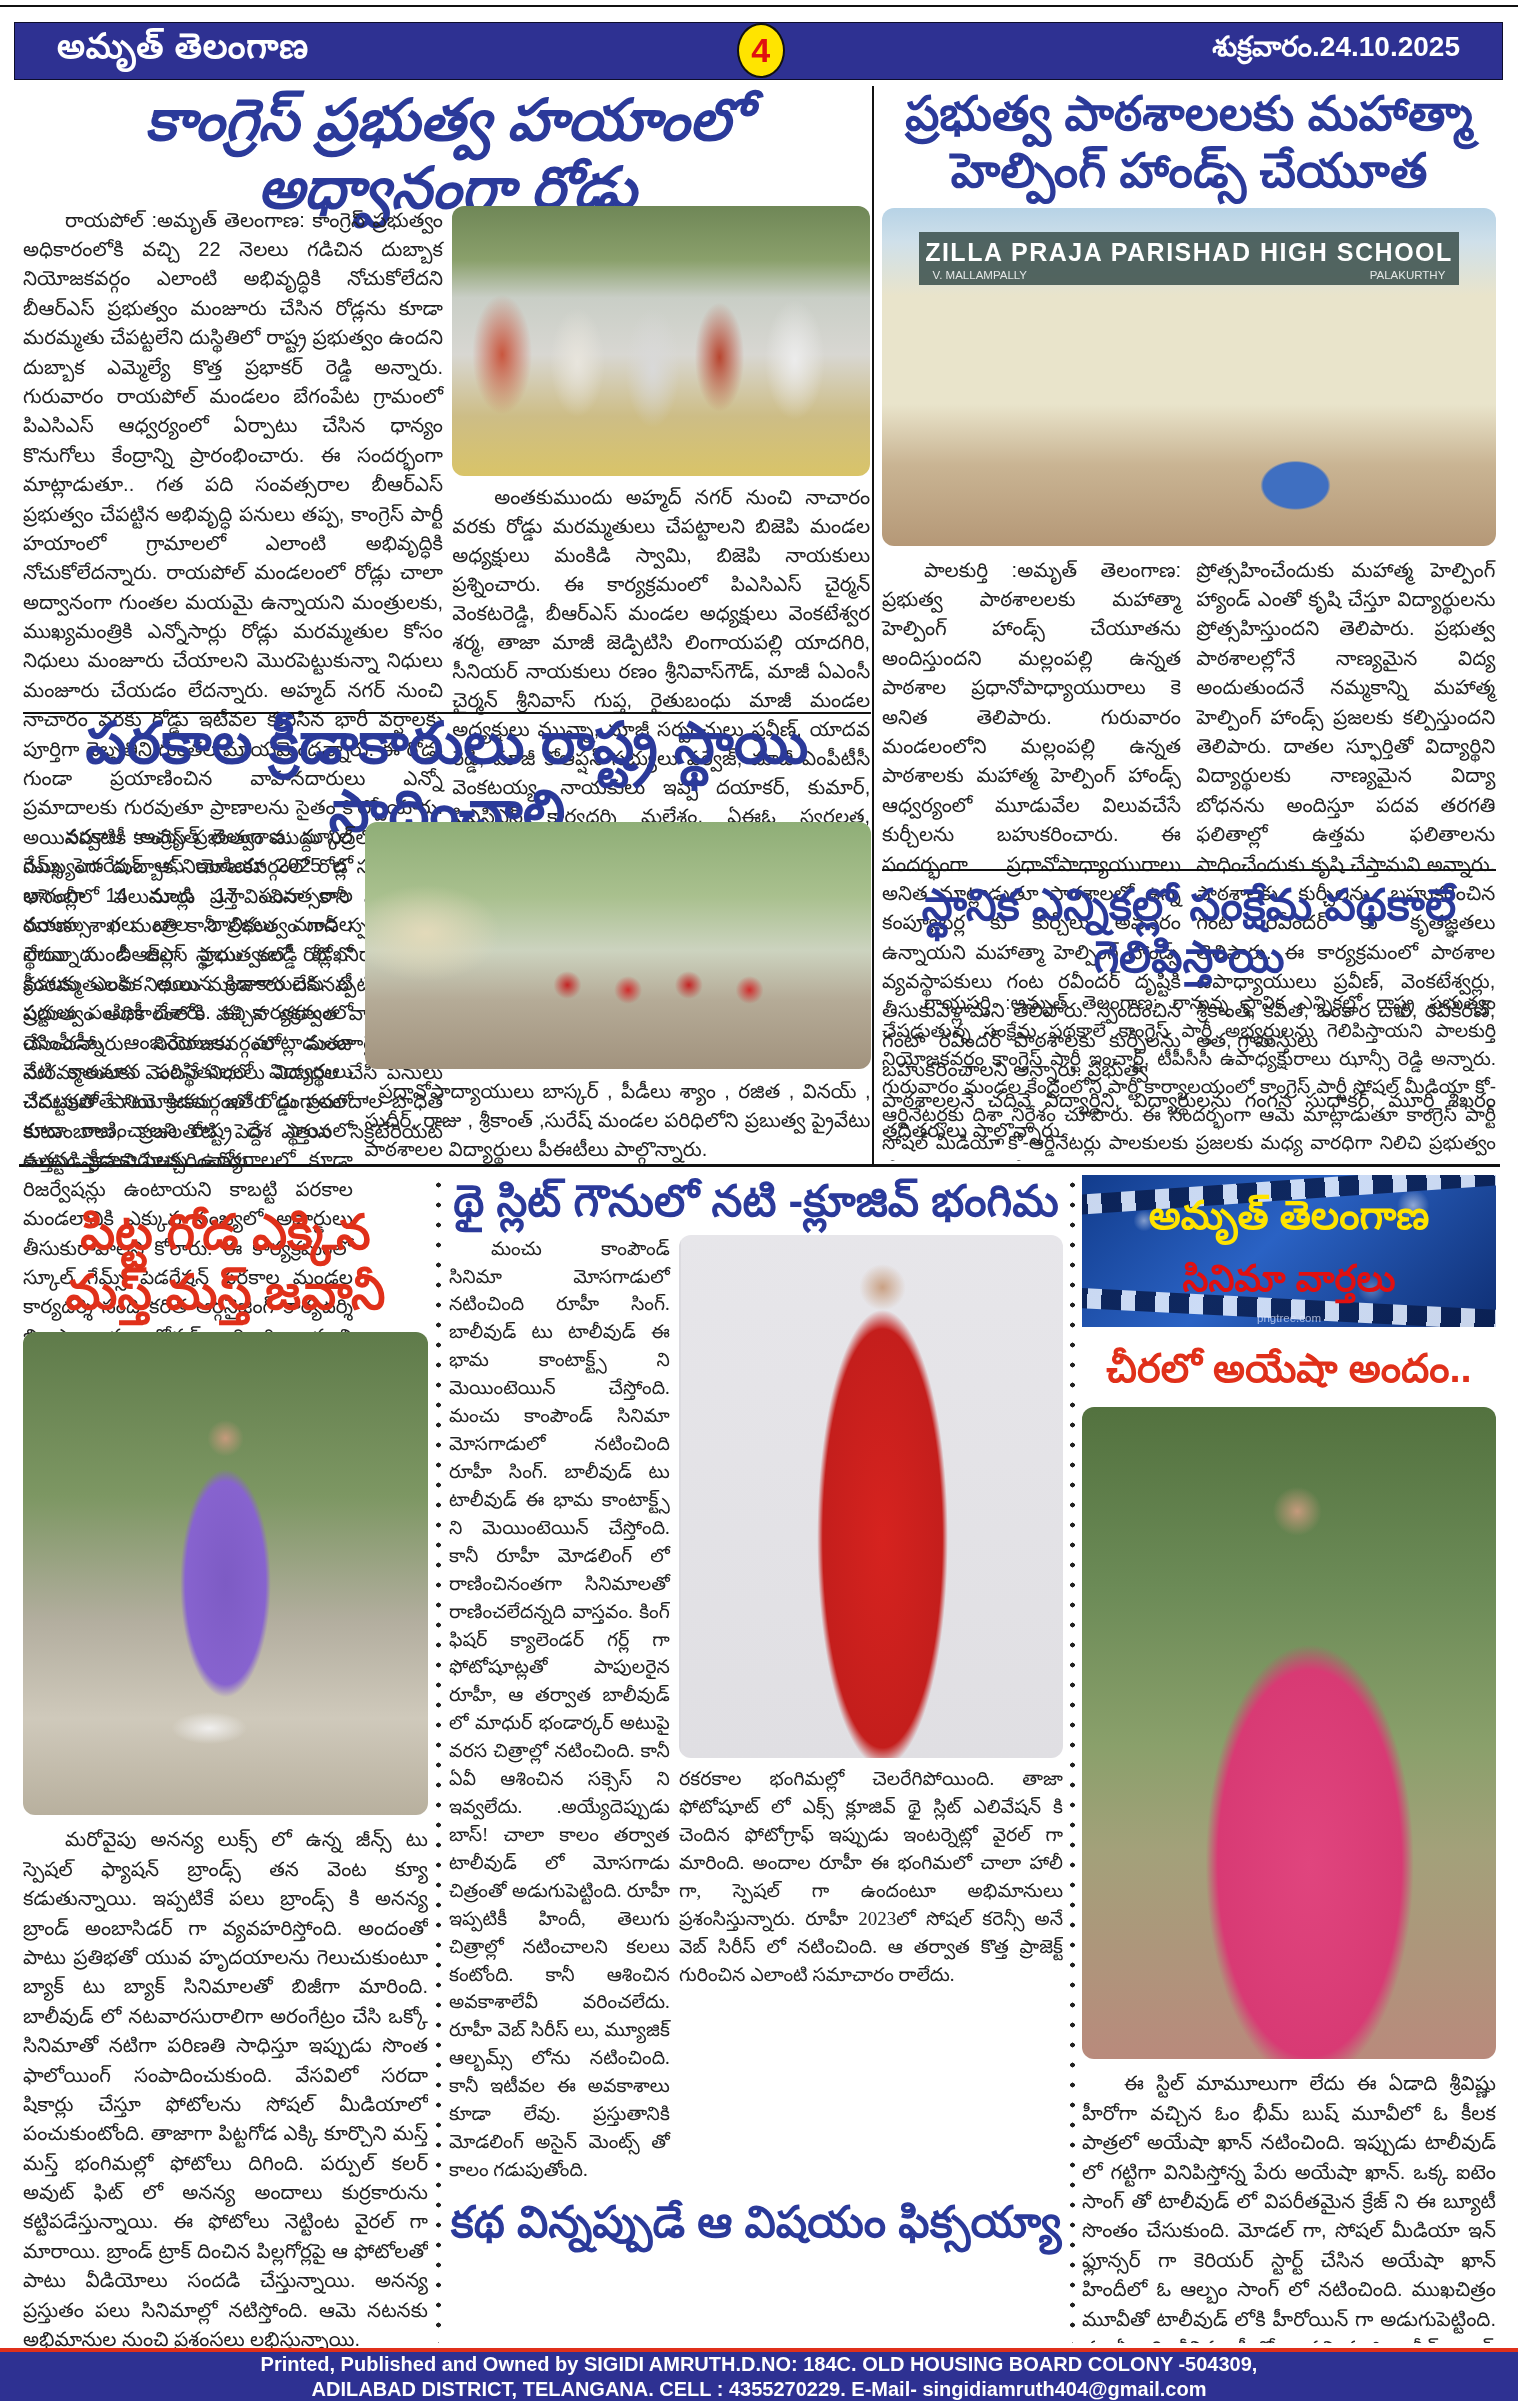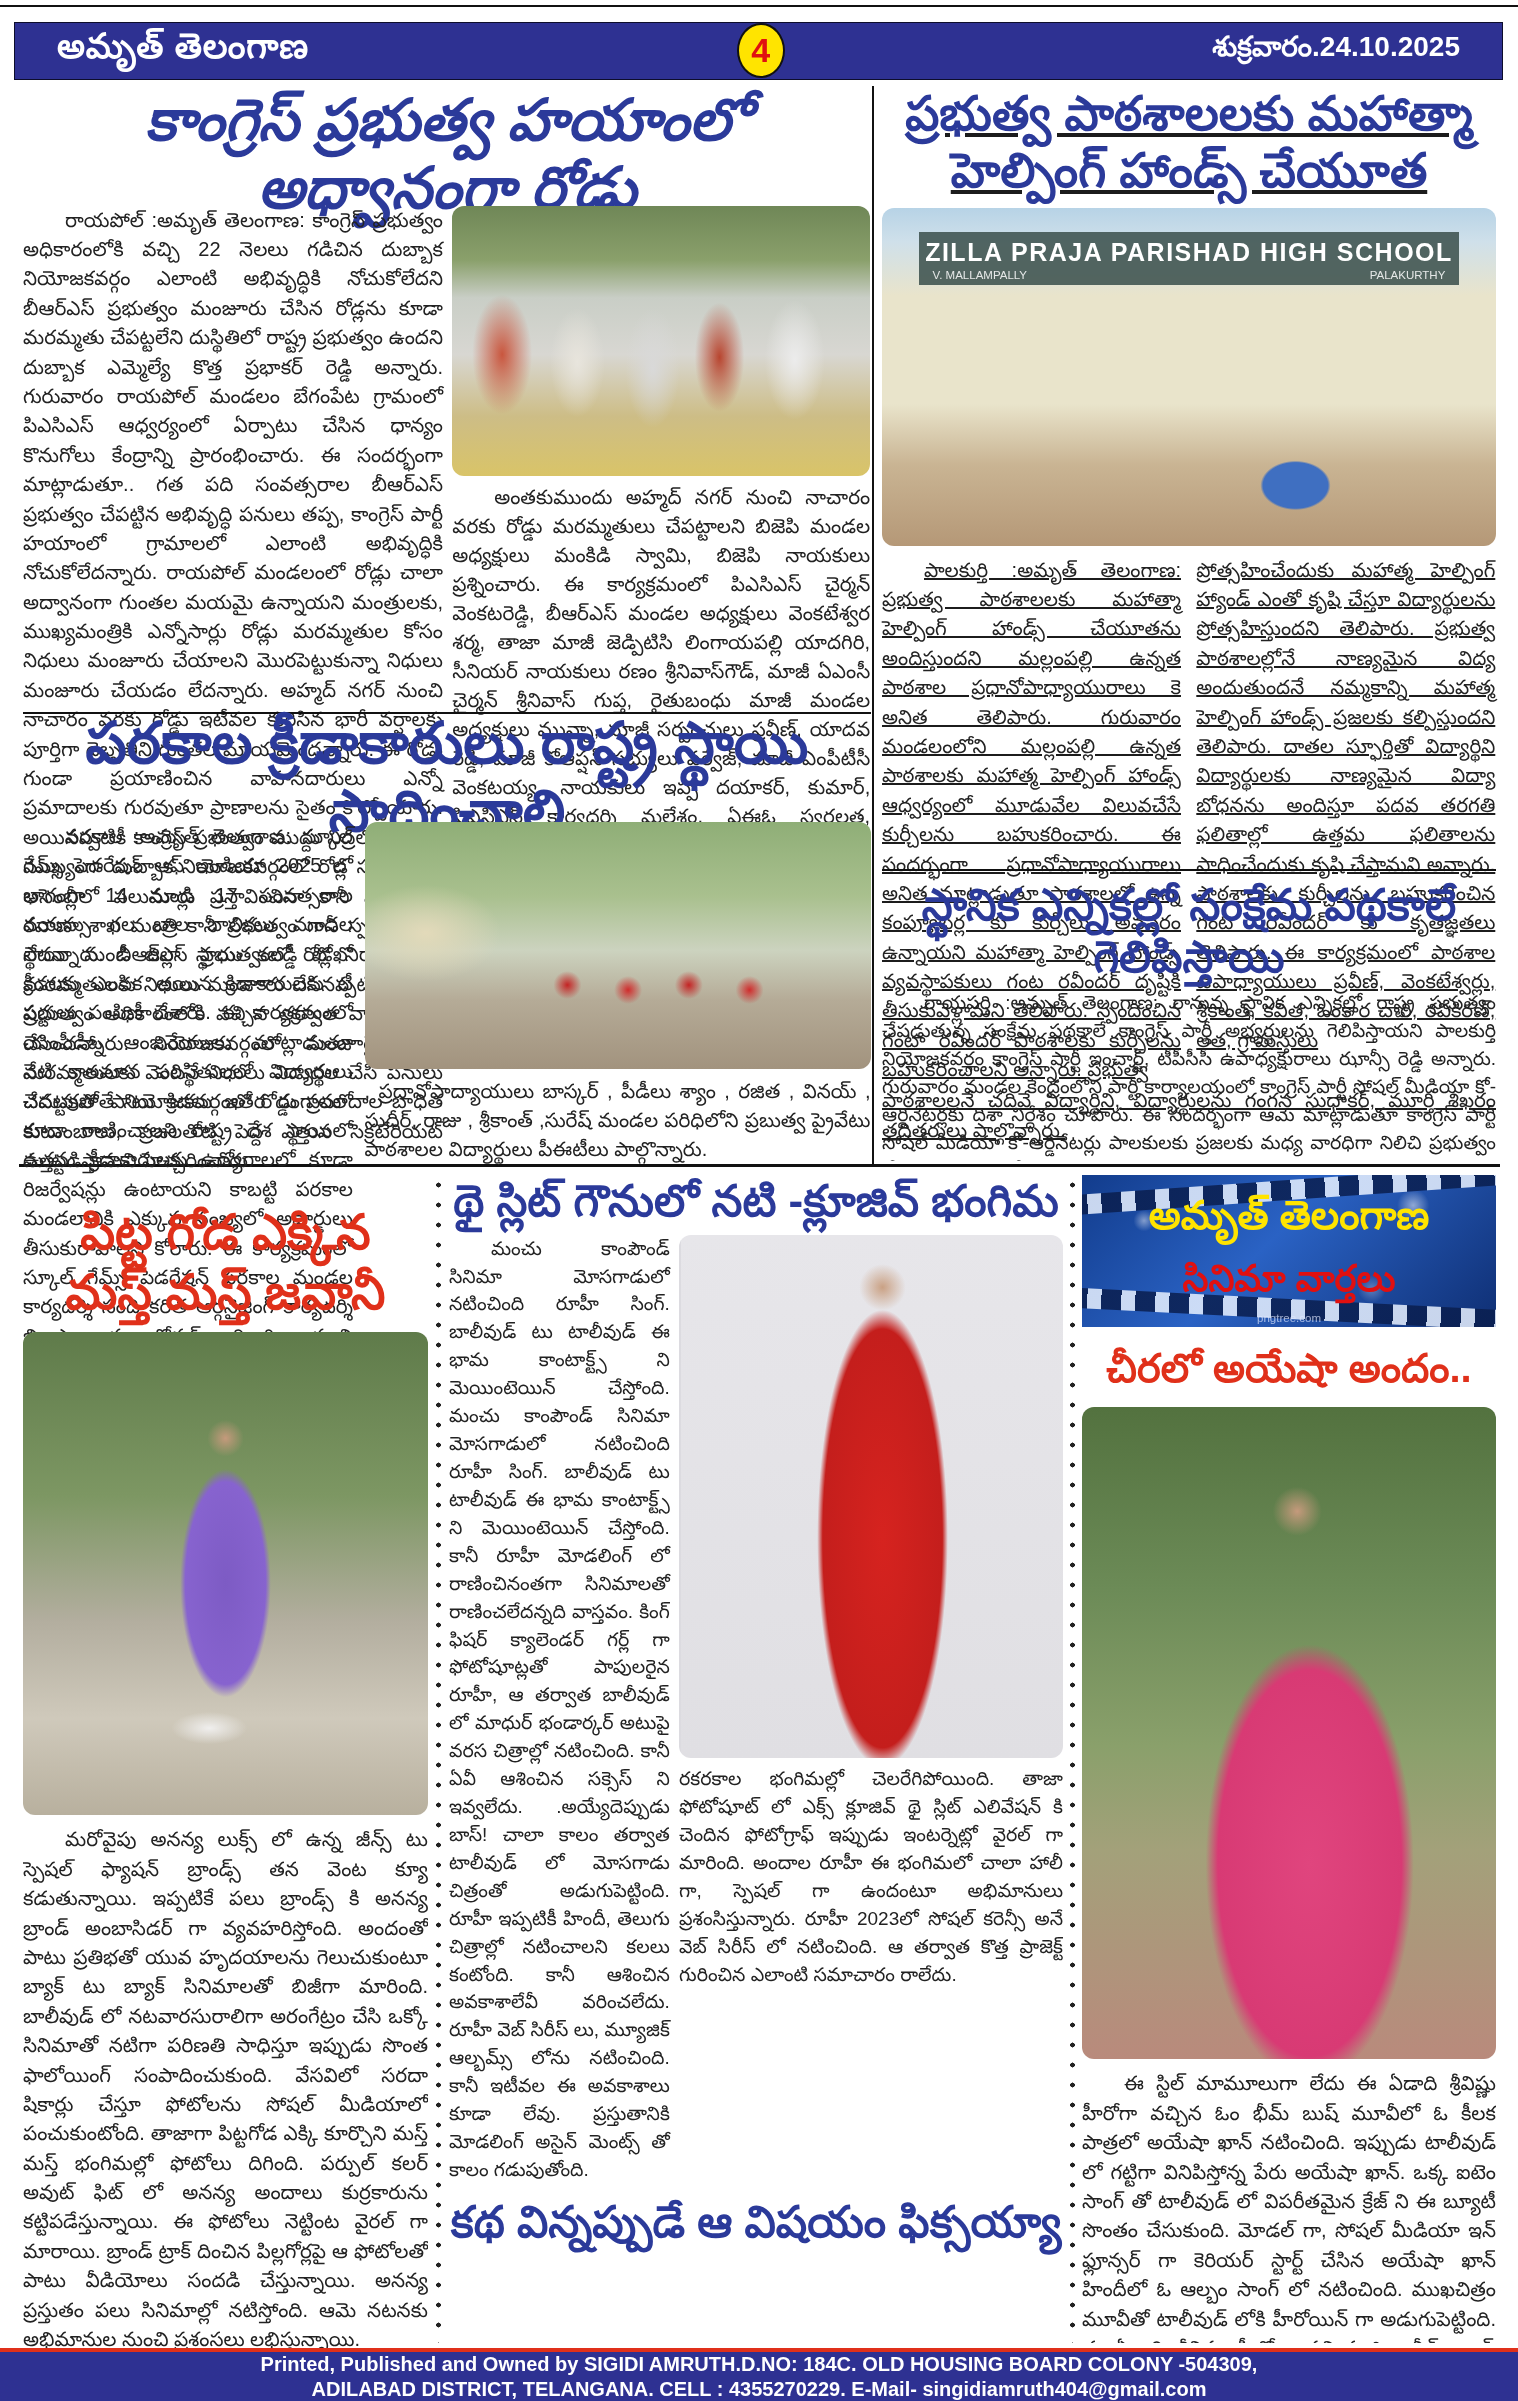--- a/index.html
+++ b/index.html
@@ -122,21 +122,21 @@
     <div class="h-blue" style="font-size:58px;height:107px;">పరకాల క్రీడాకారులు రాష్ట్ర స్థాయి సాధించాలి</div>
     <div class="cols" style="margin-top:6.1px;">
       <div class="body-text indent" style="width:330px;">పరకాల :అమృత్ తెలంగాణ: స్కూల్ గేమ్స్ పెడరేషన్ ఆఫ్ ఇండియా 2025 లో భాగంగా 14 నుండి 17 సంవత్సరాల వయస్సు గల బాల బాలికలు మండల స్థాయి నుండి జిల్లా స్థాయి కబడ్డీ ఖోఖో క్రీడలకు ఎంపిక అయిన క్రిడాకారులకు టీ షర్టులు పంపిణీ చేశారు. ఈ కార్యక్రమంలో యంపీడీఓ ఆంజనేయులు మాట్లాడుతూ నేటి కాలమాన పరిస్థితులలో విద్యార్థులు చదువుతో పాటు క్రిడలు ఇతర రంగాలలో కూడా రాణించాలని రాష్ట్ర దేశ స్థాయిలో ఉత్తమ క్రీడాకారులకు ఉద్యోగాలలో కూడా రిజర్వేషన్లు ఉంటాయని కాబట్టి పరకాల మండలానికి ఎక్కువ సంఖ్యలో అవార్డులు తీసుకురావాలని కోరారు. ఈ కార్యక్రమంలో స్కూల్ గేమ్స్ పెడరేషన్ పరకాల మండల కార్యదర్శి సంది కరిత ఆర్గనైజింగ్ కార్యదర్శి బి సాంబయ్య నోడల్ అధికారి నామాని సాంబయ్య</div>
       <div style="width:506px;margin-left:11.5px;">
         <div class="photo ph-sports" style="width:506px;height:247px;"></div>
         <div class="caption" style="margin-top:7.7px;">, ప్రదానోపాద్యాయులు బాస్కర్ , పీడీలు శ్యాం , రజిత , వినయ్ , సుదీర్, రాజు , శ్రీకాంత్ ,సురేష్ మండల పరిధిలోని ప్రబుత్వ ప్రైవేటు పాఠశాలల విద్యార్థులు పీఈటీలు పాల్గొన్నారు.</div>
       </div>
     </div>
   </div>
 
-  <div class="abs" style="left:882px;top:86px;width:614px;text-decoration:underline;">
+  <div class="abs" style="left:882px;top:86px;width:614px;">
     <div class="h-blue" style="font-size:48px;">
       <span style="display:block;">ప్రభుత్వ పాఠశాలలకు మహాత్మా</span>
       <span style="display:block;">హెల్పింగ్ హాండ్స్ చేయూత</span>
     </div>
     <div class="photo ph-school" style="width:614px;height:338px;margin-top:9.2px;">
       <div class="board">
         <div class="b1">ZILLA PRAJA PARISHAD HIGH SCHOOL</div>
         <div class="b2">
           <span>V. MALLAMPALLY</span>
           <span>PALAKURTHY</span>
@@ -167,21 +167,21 @@
       <span style="display:block;">మస్త్ మస్త్ జవానీ</span>
     </div>
     <div class="photo ph-ananya" style="width:405px;height:483px;margin-top:9.2px;"></div>
     <div class="body-text indent" style="margin-top:10.7px;">మరోవైపు అనన్య లుక్స్ లో ఉన్న జీన్స్ టు స్పెషల్ ఫ్యాషన్ బ్రాండ్స్ తన వెంట క్యూ కడుతున్నాయి. ఇప్పటికే పలు బ్రాండ్స్ కి అనన్య బ్రాండ్ అంబాసిడర్ గా వ్యవహరిస్తోంది. అందంతో పాటు ప్రతిభతో యువ హృదయాలను గెలుచుకుంటూ బ్యాక్ టు బ్యాక్ సినిమాలతో బిజీగా మారింది. బాలీవుడ్ లో నటవారసురాలిగా అరంగేట్రం చేసి ఒక్కో సినిమాతో నటిగా పరిణతి సాధిస్తూ ఇప్పుడు సొంత ఫాలోయింగ్ సంపాదించుకుంది. వేసవిలో సరదా షికార్లు చేస్తూ ఫోటోలను సోషల్ మీడియాలో పంచుకుంటోంది. తాజాగా పిట్టగోడ ఎక్కి కూర్చొని మస్త్ మస్త్ భంగిమల్లో ఫోటోలు దిగింది. పర్పుల్ కలర్ అవుట్ ఫిట్ లో అనన్య అందాలు కుర్రకారును కట్టిపడేస్తున్నాయి. ఈ ఫోటోలు నెట్టింట వైరల్ గా మారాయి. బ్రాండ్ ట్రాక్ దించిన పిల్లగోర్లపై ఆ ఫోటోలతో పాటు వీడియోలు సందడి చేస్తున్నాయి. అనన్య ప్రస్తుతం పలు సినిమాల్లో నటిస్తోంది. ఆమె నటనకు అభిమానుల నుంచి ప్రశంసలు లభిస్తున్నాయి.</div>
   </div>
 
   <div class="abs" style="left:449px;top:1175px;width:614px;height:1168px;overflow:hidden;">
 
     <div>
       <div class="h-blue" style="font-size:44px;">థై స్లిట్ గౌనులో నటి -క్లూజివ్ భంగిమ</div>
-      <div class="cols" style="margin-top:7.7px;">
+      <div class="cols" style="margin-top:7.7px;font-family:Liberation Serif, serif;">
         <div class="body-text indent" style="width:221px;font-size:19px;">మంచు కాంపౌండ్ సినిమా మోసగాడులో నటించింది రూహీ సింగ్. బాలీవుడ్ టు టాలీవుడ్ ఈ భామ కాంటాక్ట్స్ ని మెయింటెయిన్ చేస్తోంది. మంచు కాంపౌండ్ సినిమా మోసగాడులో నటించింది రూహీ సింగ్. బాలీవుడ్ టు టాలీవుడ్ ఈ భామ కాంటాక్ట్స్ ని మెయింటెయిన్ చేస్తోంది. కానీ రూహీ మోడలింగ్ లో రాణించినంతగా సినిమాలతో రాణించలేదన్నది వాస్తవం. కింగ్ ఫిషర్ క్యాలెండర్ గర్ల్ గా ఫోటోషూట్లతో పాపులరైన రూహీ, ఆ తర్వాత బాలీవుడ్ లో మాధుర్ భండార్కర్ అటుపై వరస చిత్రాల్లో నటించింది. కానీ ఏవీ ఆశించిన సక్సెస్ ని ఇవ్వలేదు. .అయ్యేదెప్పుడు బాస్! చాలా కాలం తర్వాత టాలీవుడ్ లో మోసగాడు చిత్రంతో అడుగుపెట్టింది. రూహీ ఇప్పటికీ హిందీ, తెలుగు చిత్రాల్లో నటించాలని కలలు కంటోంది. కానీ ఆశించిన అవకాశాలేవీ వరించలేదు. రూహీ వెబ్ సిరీస్ లు, మ్యూజిక్ ఆల్బమ్స్ లోను నటించింది. కానీ ఇటీవల ఈ అవకాశాలు కూడా లేవు. ప్రస్తుతానికి మోడలింగ్ అసైన్ మెంట్స్ తో కాలం గడుపుతోంది.</div>
         <div style="width:384px;margin-left:9.2px;">
           <div class="photo ph-ruhi" style="width:384px;height:523px;"></div>
           <div class="body-text" style="margin-top:7.7px;font-size:19px;">రకరకాల భంగిమల్లో చెలరేగిపోయింది. తాజా ఫోటోషూట్ లో ఎక్స్ క్లూజివ్ థై స్లిట్ ఎలివేషన్ కి చెందిన ఫోటోగ్రాఫ్ ఇప్పుడు ఇంటర్నెట్లో వైరల్ గా మారింది. అందాల రూహీ ఈ భంగిమలో చాలా హాలీ గా, స్పెషల్ గా ఉందంటూ అభిమానులు ప్రశంసిస్తున్నారు. రూహీ 2023లో సోషల్ కరెన్సీ అనే వెబ్ సిరీస్ లో నటించింది. ఆ తర్వాత కొత్త ప్రాజెక్ట్ గురించిన ఎలాంటి సమాచారం రాలేదు.</div>
         </div>
       </div>
     </div>
 
     <div style="margin-top:12.3px;">
       <div class="h-blue" style="font-size:44px;">కథ విన్నప్పుడే ఆ విషయం ఫిక్సయ్యా</div>

